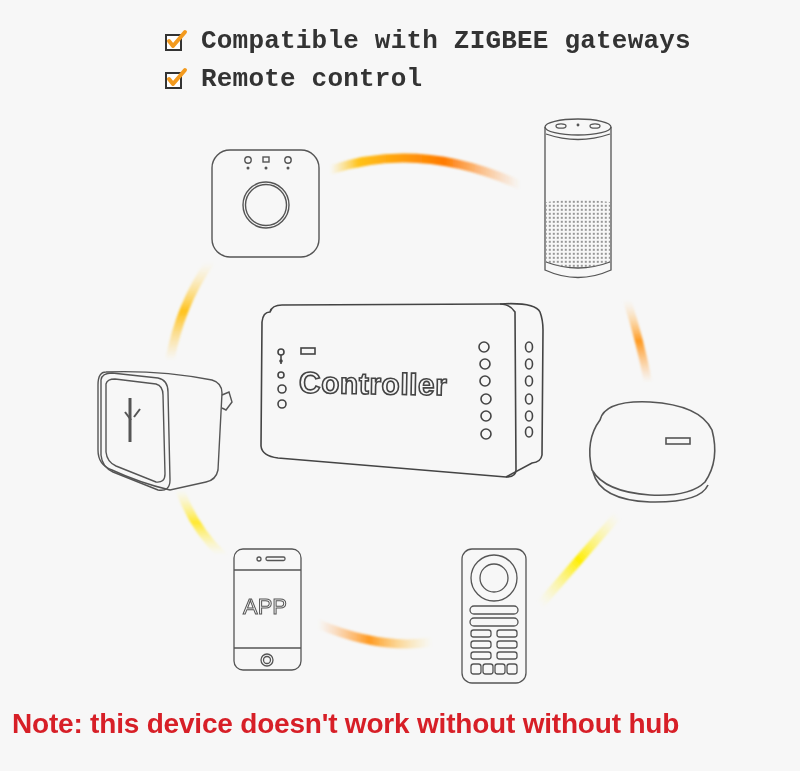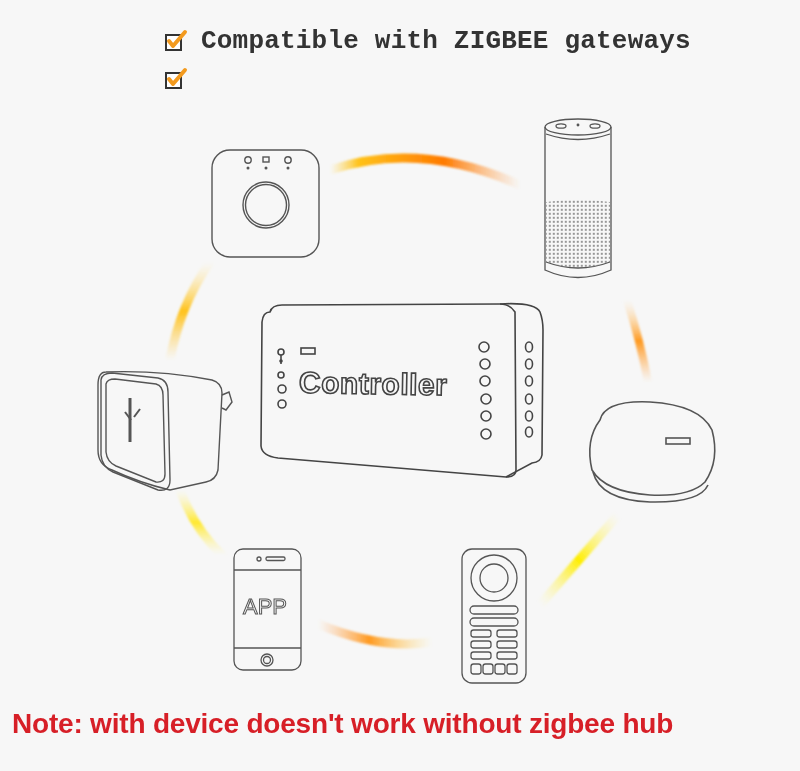--- a/index.html
+++ b/index.html
@@ -86,20 +86,21 @@
     </span>
     <span class="feature-label">Compatible with ZIGBEE gateways</span>
   </div>
   <div class="feature">
     <span class="checkbox">
       <svg width="24" height="24" viewBox="0 0 24 24">
         <rect x="2" y="6" width="15" height="15" fill="#fff" stroke="#333" stroke-width="2"></rect>
         <path d="M5 12 L9 17 L21 3" fill="none" stroke="#f39a1e" stroke-width="4" stroke-linecap="round" stroke-linejoin="round"></path>
       </svg>
     </span>
+    <span class="feature-label">Remote control</span>
   </div>
 </div>
 
 <svg class="scene" width="800" height="771" viewBox="0 0 800 771">
   <defs>
     <linearGradient id="gTop" x1="0" y1="0" x2="1" y2="0">
       <stop offset="0" stop-color="#ffd54a" stop-opacity="0"></stop>
       <stop offset="0.15" stop-color="#ffc21a"></stop>
       <stop offset="0.6" stop-color="#ff7a00"></stop>
       <stop offset="1" stop-color="#ff9a40" stop-opacity="0"></stop>
@@ -236,13 +237,13 @@
     <ellipse cx="529" cy="364" rx="3.5" ry="5"></ellipse>
     <ellipse cx="529" cy="381" rx="3.5" ry="5"></ellipse>
     <ellipse cx="529" cy="399" rx="3.5" ry="5"></ellipse>
     <ellipse cx="529" cy="416" rx="3.5" ry="5"></ellipse>
     <ellipse cx="529" cy="432" rx="3.5" ry="5"></ellipse>
   </g>
 </svg>
 
 <div class="controller-label">Controller</div>
 
-<div class="note">Note: with device doesn't work without zigbee hub</div>
+<div class="note">Note: this device doesn't work without without hub</div>
 
 </body></html>

